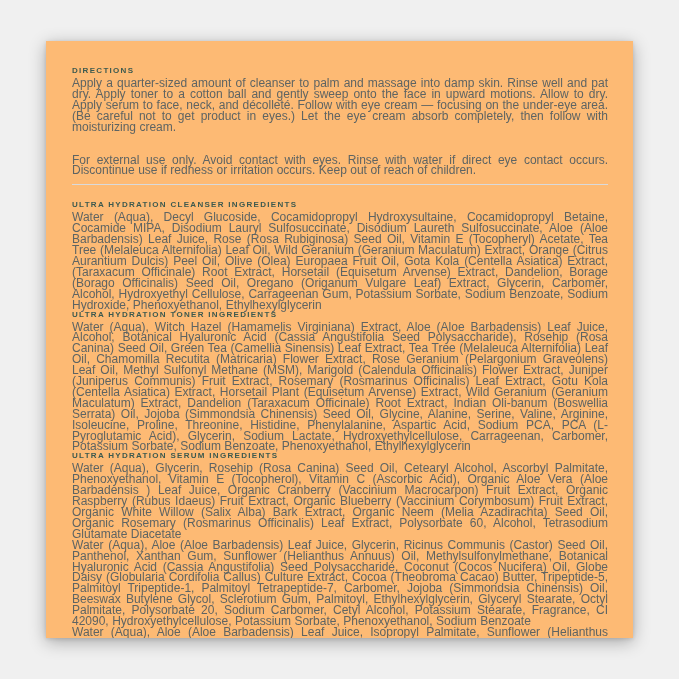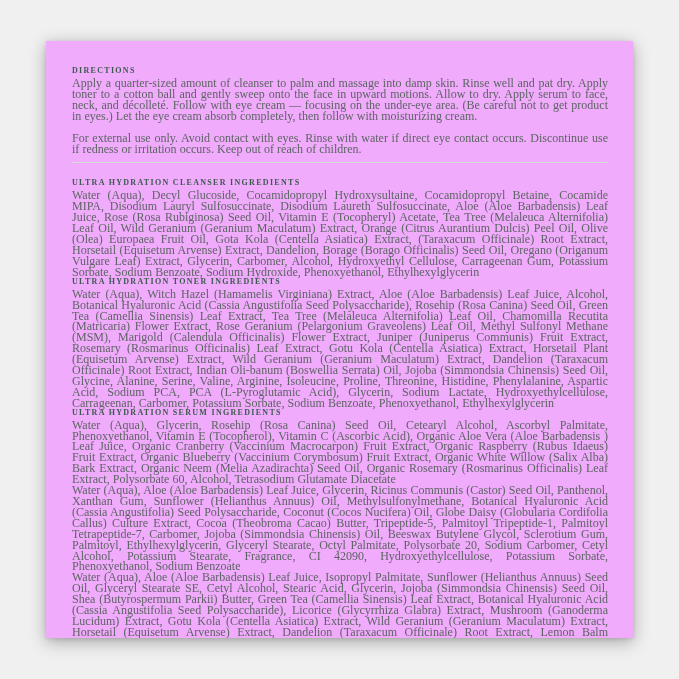--- a/index.html
+++ b/index.html
@@ -7,45 +7,44 @@
     width: 679px; height: 679px;
     font-family: "Liberation Sans", sans-serif;
   }
   .page {
     width: 679px; height: 679px;
     background: #f0f0f0;
     display: flex; align-items: center; justify-content: center;
   }
   .card {
     width: 587px; height: 597px;
-    background: #f0abfc;
+    background: #fdba74;
     box-shadow: 0 4px 16px rgba(0,0,0,0.30), 0 1px 4px rgba(0,0,0,0.12);
     padding: 26px 25px 10px 26px;
     overflow: hidden;
-    font-family: Liberation Serif, serif;
   }
   .section-heading {
     font-size: 8px;
     line-height: 8px;
     font-weight: bold;
     letter-spacing: 1.3px;
     color: #3d5a4f;
     margin-bottom: 3px;
     text-transform: uppercase;
   }
   .body-text {
     font-size: 12px;
     line-height: 10.9px;
     color: #5e6463;
     text-align: justify;
     hyphens: auto;
     -webkit-hyphens: auto;
     word-spacing: 0.1px;
   }
-  .para + .para { margin-top: 11px; }
+  .para + .para { margin-top: 22px; }
   .divider {
     border: none;
     border-top: 1px solid #d9dadb;
     height: 0;
     margin: 8px 0 16px 0;
   }
   .ingredient-section { }
   .ingredient-section:first-of-type { margin-top: 0; }
 </style>
 </head>

